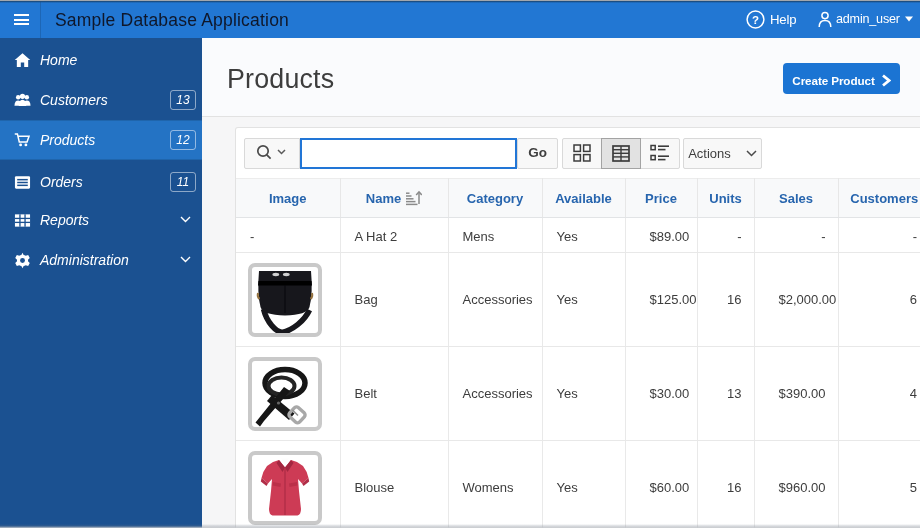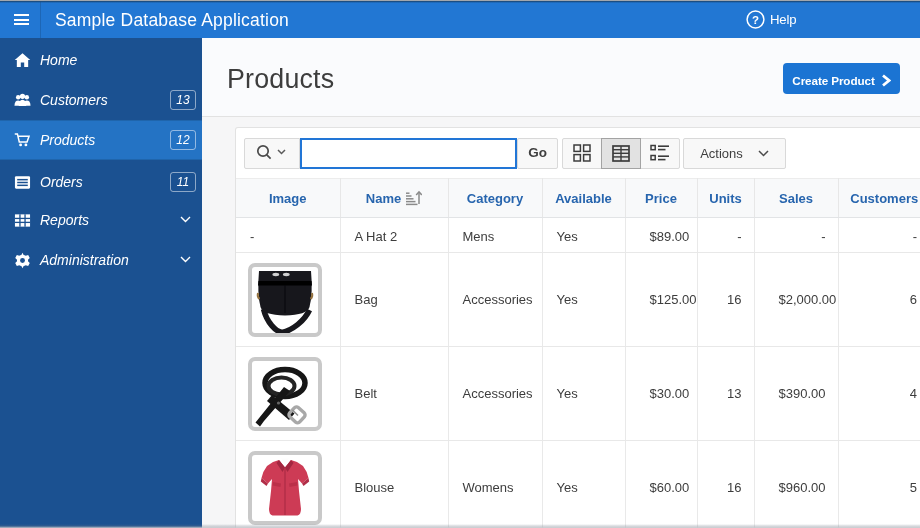--- a/index.html
+++ b/index.html
@@ -3,21 +3,21 @@
 <meta charset="utf-8">
 <style>
   * { margin:0; padding:0; box-sizing:border-box; }
   html,body { width:920px; height:528px; overflow:hidden; }
   body { font-family:"Liberation Sans", sans-serif; background:#f6f6f7; position:relative; }
 
   
   #hdr { position:absolute; left:0; top:0; width:920px; height:38px; background:#2277d3; }
   #hdr .burger { position:absolute; left:0; top:0; width:41px; height:38px; border-right:1px solid rgba(0,0,0,0.14); }
   #hdr .burger i { position:absolute; left:14px; width:15px; height:2.2px; background:#fff; }
-  #hdr .title { position:absolute; left:55px; top:0; height:38px; line-height:40px; color:#ffffff; font-size:17.5px; letter-spacing:0.2px; }
+  #hdr .title { position:absolute; left:55px; top:0; height:38px; line-height:40px; color:#0f172a; font-size:17.5px; letter-spacing:0.2px; }
   .hitem { position:absolute; top:0; height:38px; display:flex; align-items:center; color:#fff; font-size:13.2px; letter-spacing:-0.2px; }
   #topedge { position:absolute; left:0; top:0; width:920px; height:3px;
      background:linear-gradient(to bottom,#abaeb2 0,#9aa0a8 1px,#1b4b7e 1.4px,rgba(27,75,126,0) 3px); z-index:60; }
   #botedge { position:absolute; left:0; bottom:0; width:920px; height:4px;
      background:linear-gradient(to bottom, rgba(110,120,135,0) 0, rgba(110,120,135,0.28) 2px, rgba(197,200,204,0.95) 4px); z-index:60; }
 
   
   #side { position:absolute; left:0; top:38px; width:202px; height:490px; background:#1b5191; }
   .sitem { position:absolute; left:0; width:202px; height:40px; color:#fff; font-size:14px;font-style:italic; }
   .sitem .lbl { position:absolute; left:40px; top:0; line-height:41px; }
@@ -40,21 +40,21 @@
 
   
   .tbtn { position:absolute; top:10px; height:31px; background:#f8f8f8; border:1px solid #d9d9d9; }
   #sbtn { left:8px; width:56px; border-radius:2px 0 0 2px; }
   #sinput { position:absolute; left:64px; top:10px; width:217px; height:31px; border:2px solid #2276d6; background:#fff; }
   #gobtn { left:281px; width:41px; text-align:center; line-height:28px; font-size:13.5px; font-weight:700; color:#3e3e3e; border-radius:2px; }
   .vbtn { position:absolute; top:10px; height:31px; width:40px; background:#f8f8f8; border:1px solid #d9d9d9; }
   #vb1 { left:326px; border-radius:2px 0 0 2px; }
   #vb2 { left:365px; background:#e2e2e2; border-color:#a3a3a3; z-index:2; }
   #vb3 { left:404px; border-radius:0 2px 2px 0; }
-  #actbtn { left:447px; width:103px; border-radius:2px; display:flex; align-items:center; justify-content:center; gap:15px;
+  #actbtn { left:447px; width:79px; border-radius:2px; display:flex; align-items:center; justify-content:center; gap:15px;
      font-size:13px; color:#3e3e3e; }
   #resetbtn { left:620px; width:67px; top:10px; height:30px; background:#fdfdfd; border:1px solid #d9d9d9; border-radius:2px;
      display:flex; align-items:center; justify-content:center; gap:5px; font-size:13.5px; color:#3e3e3e; position:absolute; }
 
   
   #tbl { position:absolute; left:0; top:50px; width:694px; border-collapse:collapse; table-layout:fixed; }
   #tbl th { height:39px; background:#f8f9fa; color:#2765ae; font-size:13px; font-weight:700; text-align:center;
      border-top:1px solid #ececec; border-right:1px solid #e7e7e7; border-bottom:1px solid #e2e4e6; }
   #tbl th:last-child, #tbl td:last-child { border-right:none; }
   #tbl td { border-right:1px solid #e9e9e9; border-bottom:1px solid #e8e8e8; font-size:13px; color:#3d3d3d;
@@ -79,20 +79,30 @@
       <i style="top:23px"></i>
   </div>
   <div class="title">Sample Database Application</div>
 
   <div class="hitem" style="left:746px; gap:5px;">
     <svg width="19" height="19" viewBox="0 0 19 19">
         <circle cx="9.5" cy="9.5" r="8.4" fill="none" stroke="#fff" stroke-width="1.5"></circle>
         <text x="9.5" y="13.6" font-size="11.5" font-weight="700" fill="#fff" text-anchor="middle" font-family="Liberation Sans">?</text>
       </svg>
     <span>Help</span>
+  </div>
+  <div class="hitem" style="left:818px; gap:4px;">
+    <svg width="14" height="17" viewBox="0 0 14 17">
+        <circle cx="7" cy="4.6" r="3.1" fill="none" stroke="#fff" stroke-width="1.5"></circle>
+        <path d="M1.2 16 C1.2 11.4 3.5 9.4 7 9.4 C10.5 9.4 12.8 11.4 12.8 16" fill="none" stroke="#fff" stroke-width="1.5"></path>
+      </svg>
+    <span style="font-size:12.6px">admin_user</span>
+    <svg width="8" height="6" viewBox="0 0 8 6" style="margin-left:1px">
+        <polygon points="0,0.5 8,0.5 4,5.5" fill="#fff"></polygon>
+      </svg>
   </div>
 </div>
 <div id="topedge"></div>
 
 <div id="side">
   <div class="sitem" style="top:2px">
     <svg class="ico" viewBox="0 0 18 18">
         <path d="M9 1.2 L17.2 8.6 L15 8.6 L15 16 L10.8 16 L10.8 11 L7.2 11 L7.2 16 L3 16 L3 8.6 L0.8 8.6 Z" fill="#fff"></path>
       </svg>
     <span class="lbl">Home</span>

